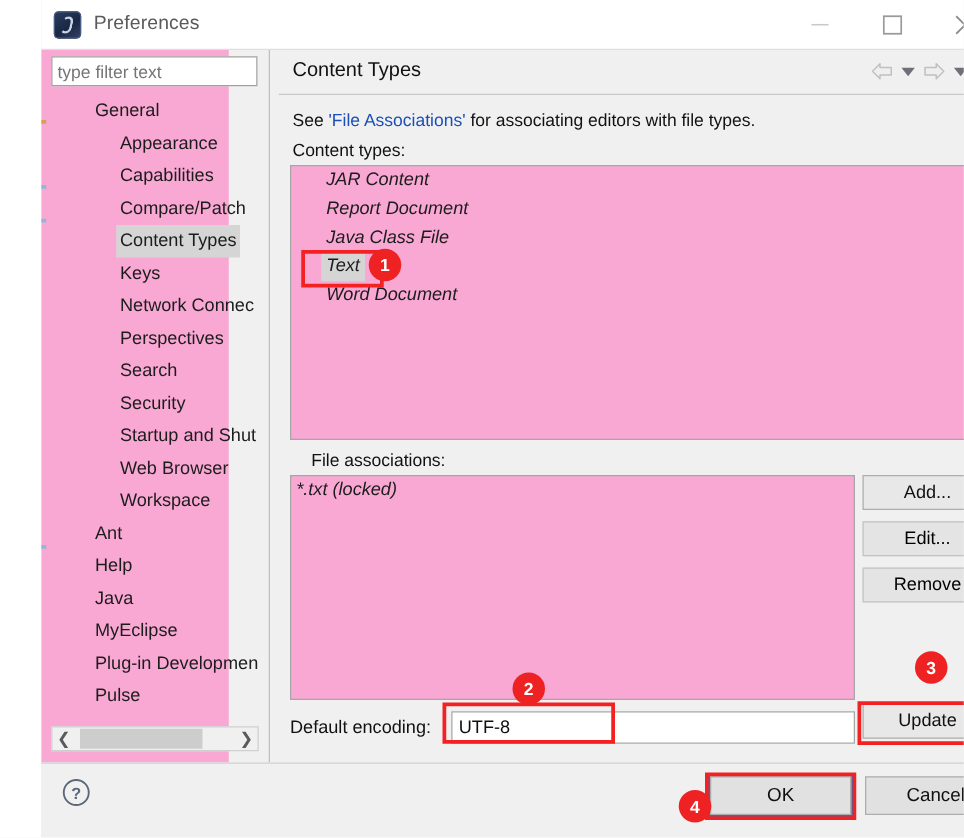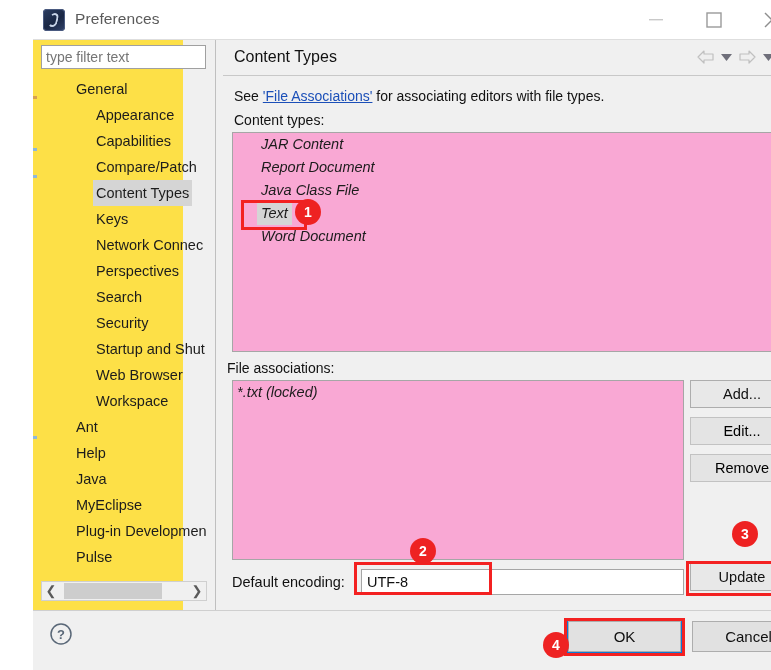--- a/index.html
+++ b/index.html
@@ -70,21 +70,21 @@
   .win-max { left: 658px; }
   .win-close { left: 716px; }
   .win-btn svg { position: absolute; left: 50%; top: 50%; transform: translate(-50%,-50%); }
 
   
   .sidebar {
     position: absolute;
     left: 0; top: 40px;
     width: 150px;
     height: 570px;
-    background: #fde047;
+    background: #f9a8d4;
     box-sizing: border-box;
   }
   .filter-input {
     position: absolute;
     left: 8px; top: 5px;
     width: 165px; height: 24px;
     border: 1px solid #a0a0a0;
     background: #ffffff;
     box-sizing: border-box;
     font-family: "Liberation Sans", sans-serif;
@@ -197,21 +197,20 @@
 
   .desc-line {
     position: absolute;
     left: 11px; top: 48px;
     font-size: 14px;
     color: #111111;
     white-space: nowrap;
   }
   .desc-link {
     color: #1b4fb8;
-    text-decoration: underline;
     cursor: pointer;
   }
   .label-ct {
     position: absolute;
     left: 11px; top: 72px;
     font-size: 14px;
     color: #111111;
   }
 
   .listbox {
@@ -234,21 +233,21 @@
     color: #1c1c1c;
     padding-left: 24px;
     white-space: nowrap;
     cursor: default;
   }
   .ct-row .lbl { display: inline-block; padding: 0 4px; }
   .ct-row.selected .lbl { background: #d5d5d5; }
 
   .label-fa {
     position: absolute;
-    left: 4px; top: 320px;
+    left: 26px; top: 320px;
     font-size: 14px;
     color: #111111;
   }
   .fa-list {
     left: 9px; top: 340px;
     width: 452px; height: 180px;
   }
   .fa-row {
     position: relative;
     height: 22px;

